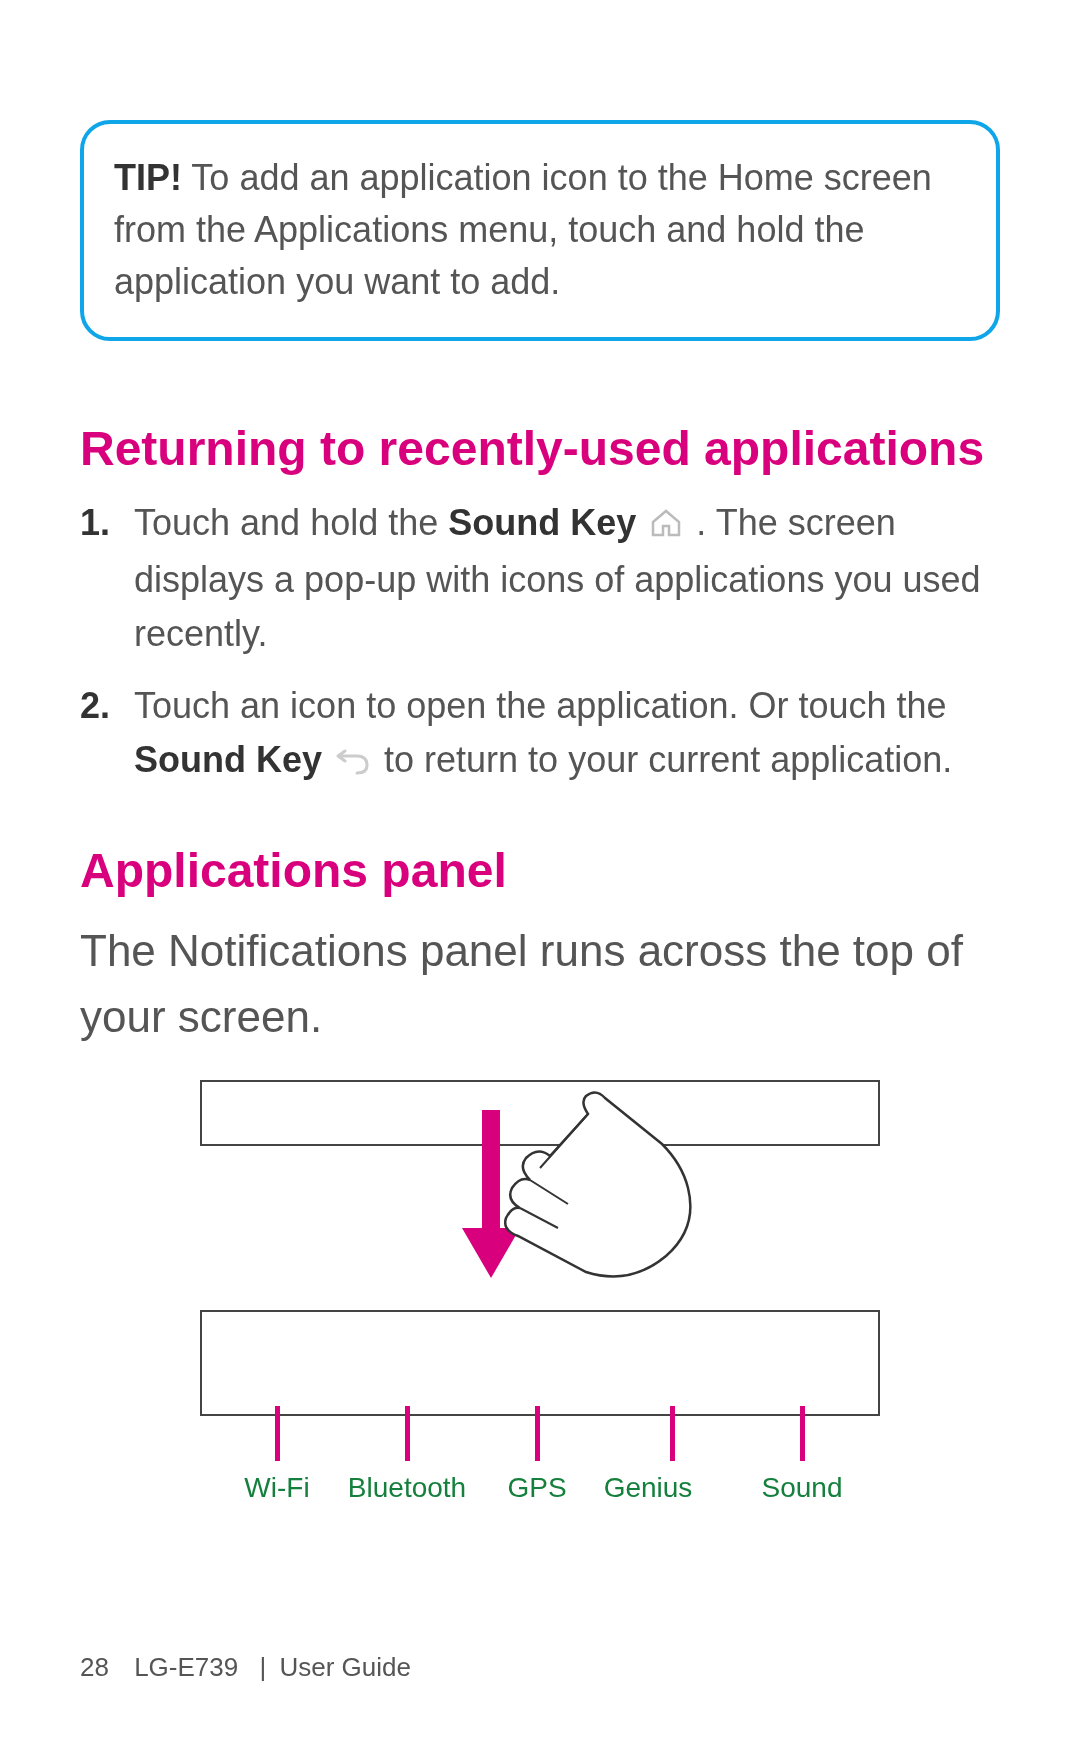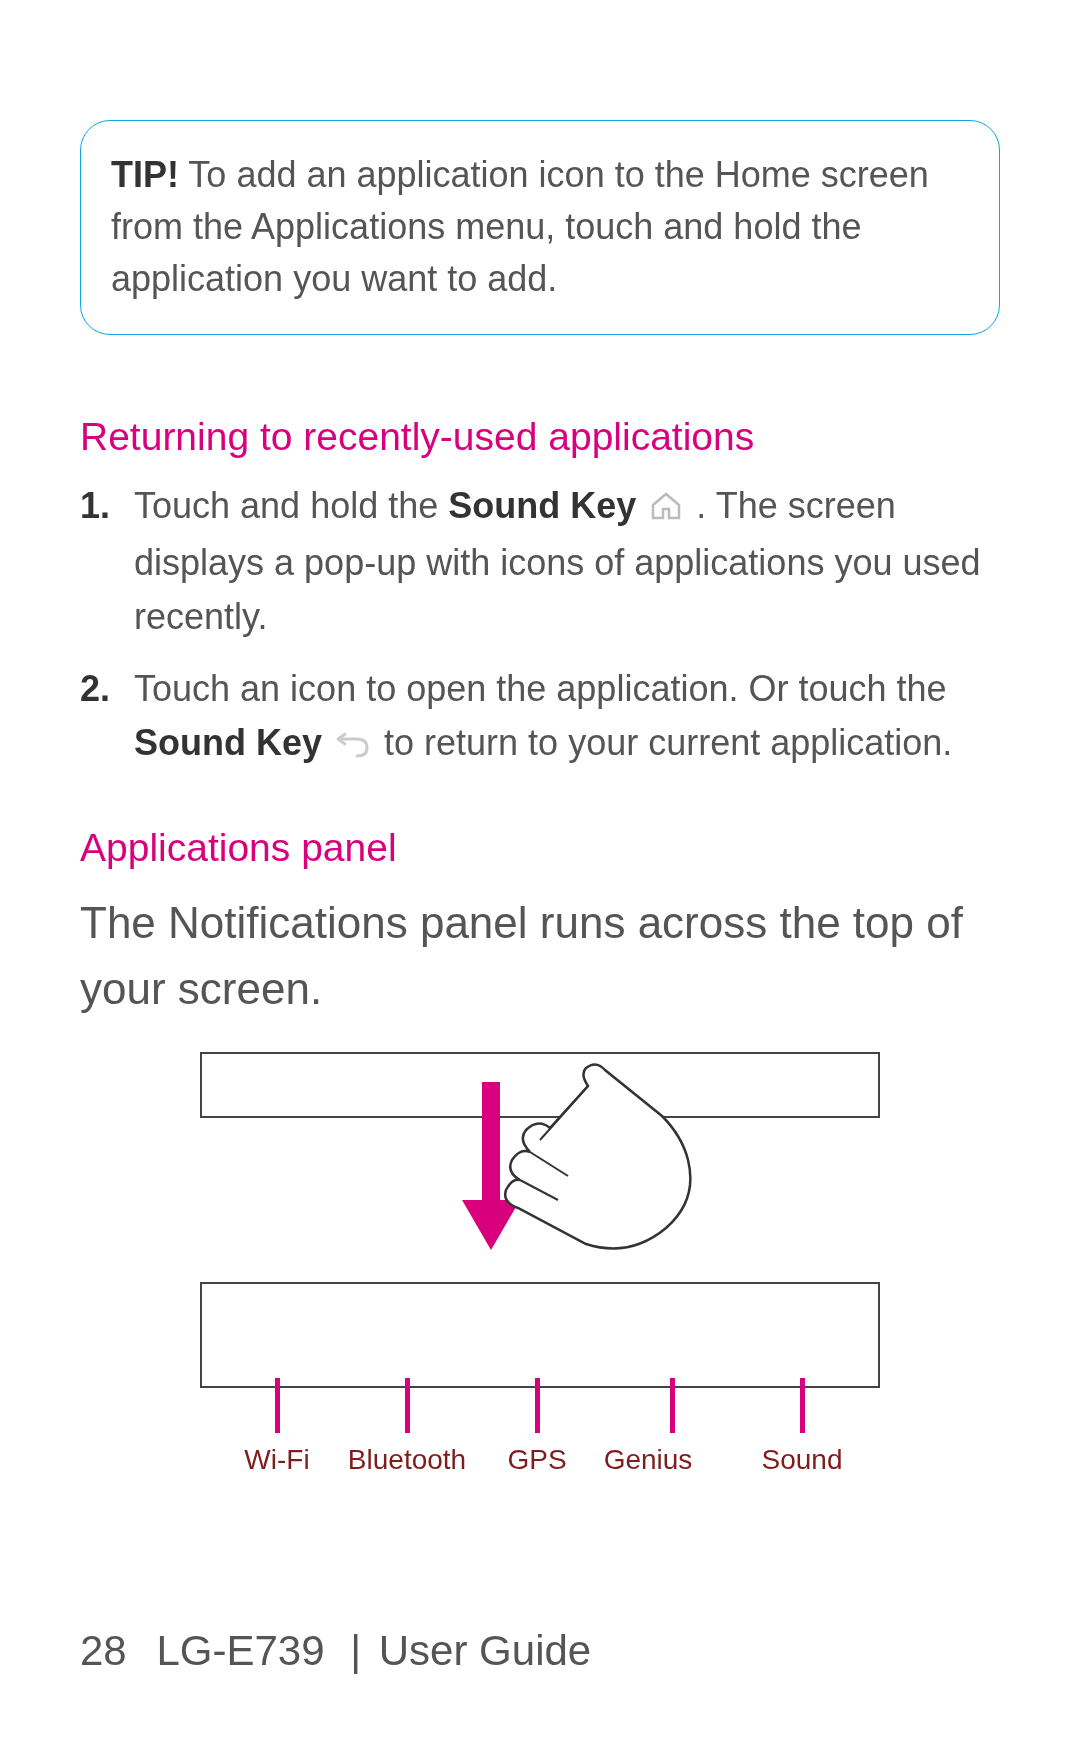--- a/index.html
+++ b/index.html
@@ -10,37 +10,37 @@
     body {
       width: 1080px;
       height: 1761px;
       background: #fff;
       font-family: Arial, Helvetica, sans-serif;
       color: #4a4a4a;
       position: relative;
       padding: 80px 80px 80px 80px;
     }
     .tip-box {
-      border: 1px solid #0ea5e9;
+      border: 4px solid #0ea5e9;
       border-radius: 30px;
       padding: 28px 30px;
       margin-top: 40px;
       margin-bottom: 80px;
       font-size: 36px;
       line-height: 1.45;
       color: #555;
     }
     .tip-box strong {
       color: #333;
       font-weight: bold;
     }
     .section-heading {
       color: #d9007e;
-      font-size: 39px;
-      font-weight: normal;
+      font-size: 48px;
+      font-weight: bold;
       margin-bottom: 20px;
       margin-top: 53px;
     }
     .ordered-list {
       list-style: none;
       font-size: 36px;
       line-height: 1.5;
       color: #555;
       margin-bottom: 50px;
     }
@@ -123,29 +123,29 @@
     }
     .labels-row {
       width: 680px;
       position: relative;
       height: 40px;
       margin-top: 6px;
     }
     .tick-label {
       position: absolute;
       font-size: 28px;
-      color: #7f1d1d;
+      color: #15803d;
       transform: translateX(-50%);
       white-space: nowrap;
     }
     .footer {
       position: absolute;
-      bottom: 86px;
+      bottom: 78px;
       left: 80px;
-      font-size: 42px;
+      font-size: 26px;
       color: #555;
     }
     .footer .pagenum {
       margin-right: 18px;
     }
     .footer .model {
       margin-right: 8px;
     }
     .footer .sep {
       margin: 0 6px;

